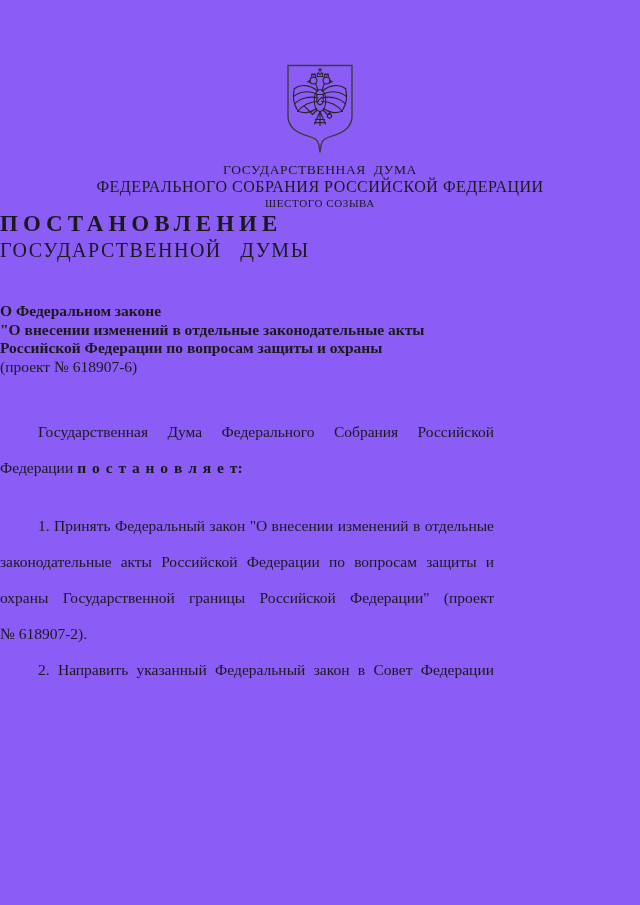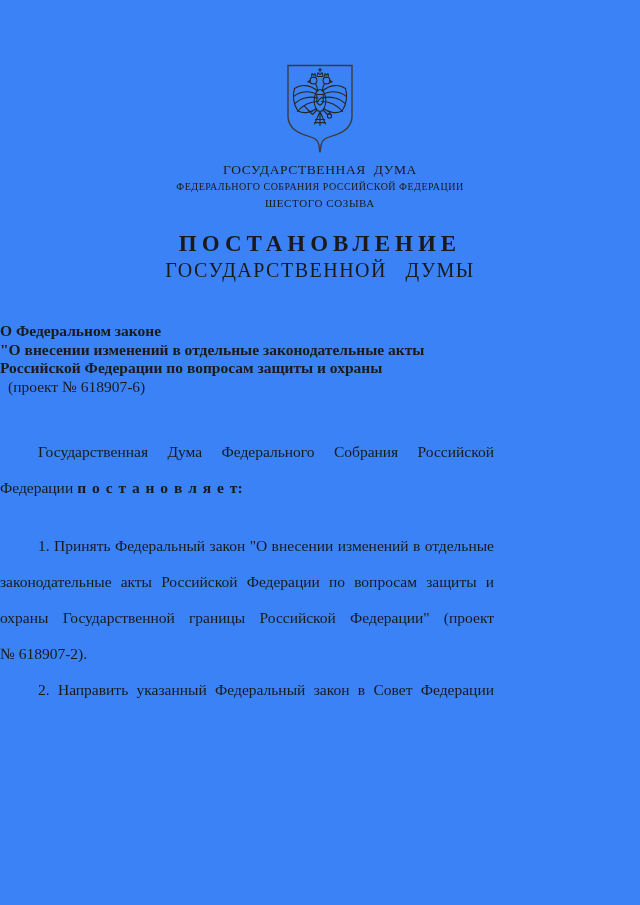--- a/index.html
+++ b/index.html
@@ -5,21 +5,21 @@
   html, body {
     margin: 0;
     padding: 0;
     background: #ffffff;
   }
   .page {
     position: relative;
     width: 640px;
     height: 905px;
     margin: 0 auto;
-    background: #3b82f6;
+    background: #8b5cf6;
     overflow: hidden;
     font-family: "Liberation Serif", "DejaVu Serif", serif;
     color: #1a1a1a;
   }
   
   .emblem-wrap {
     margin-top: 64px;
     text-align: center;
   }
   .emblem-wrap svg {
@@ -31,33 +31,32 @@
     margin-top: 6px;
     text-align: center;
   }
   .doc-header .h-line1 {
     font-size: 13.5px;
     line-height: 16px;
     letter-spacing: 0.6px;
     word-spacing: 4px;
   }
   .doc-header .h-line2 {
-    font-size: 10px;
+    font-size: 16px;
     line-height: 17px;
     letter-spacing: 0.5px;
   }
   .doc-header .h-line3 {
     font-size: 11px;
     line-height: 16px;
     letter-spacing: 0.6px;
   }
   
   .doc-title {
-    margin-top: 20px;
-    text-align: center;
+    margin-top: 0;
   }
   .doc-title .t-line1 {
     font-weight: bold;
     font-size: 23px;
     line-height: 26px;
     letter-spacing: 5px;
   }
   .doc-title .t-line2 {
     font-size: 20px;
     line-height: 26px;
@@ -66,21 +65,20 @@
   }
   
   .doc-subject {
     margin-top: 39px;
     font-weight: bold;
     font-size: 15.5px;
     line-height: 18.5px;
   }
   .doc-subject .s-line5 {
     font-weight: normal;
-    margin-left: 8px;
   }
   
   .doc-body {
     margin-top: 38px;
     width: 494px;
     font-size: 15.5px;
     line-height: 36px;
   }
   .b-line {
     text-align: justify;

